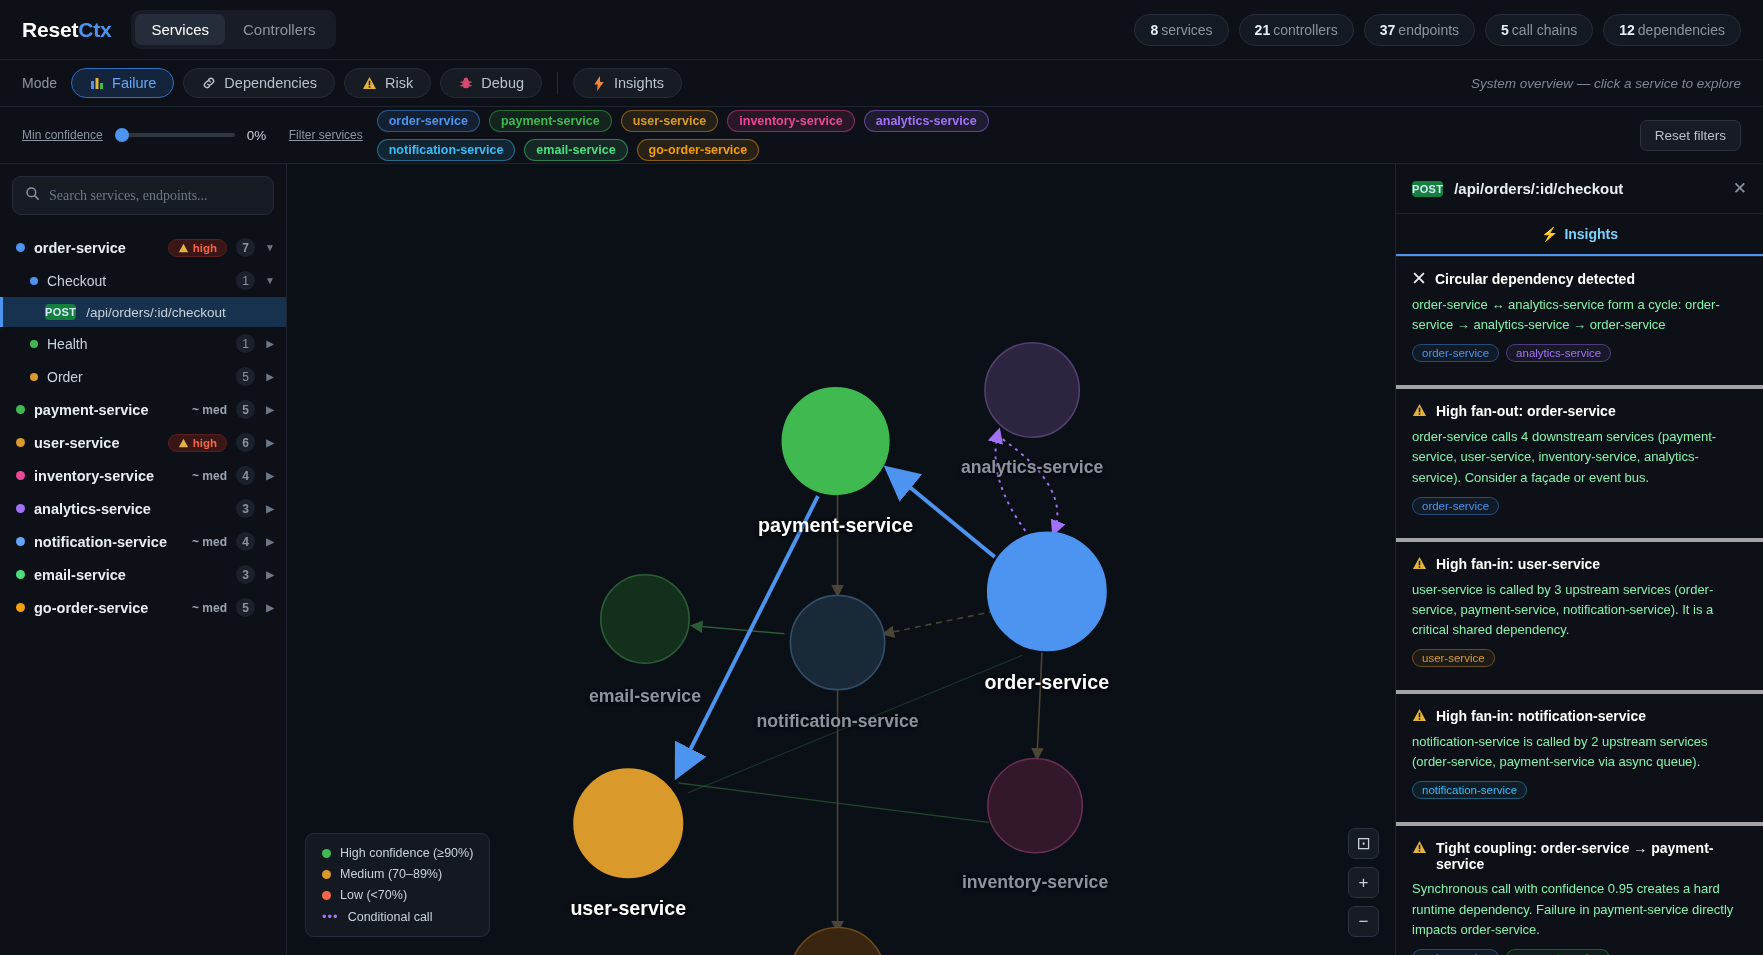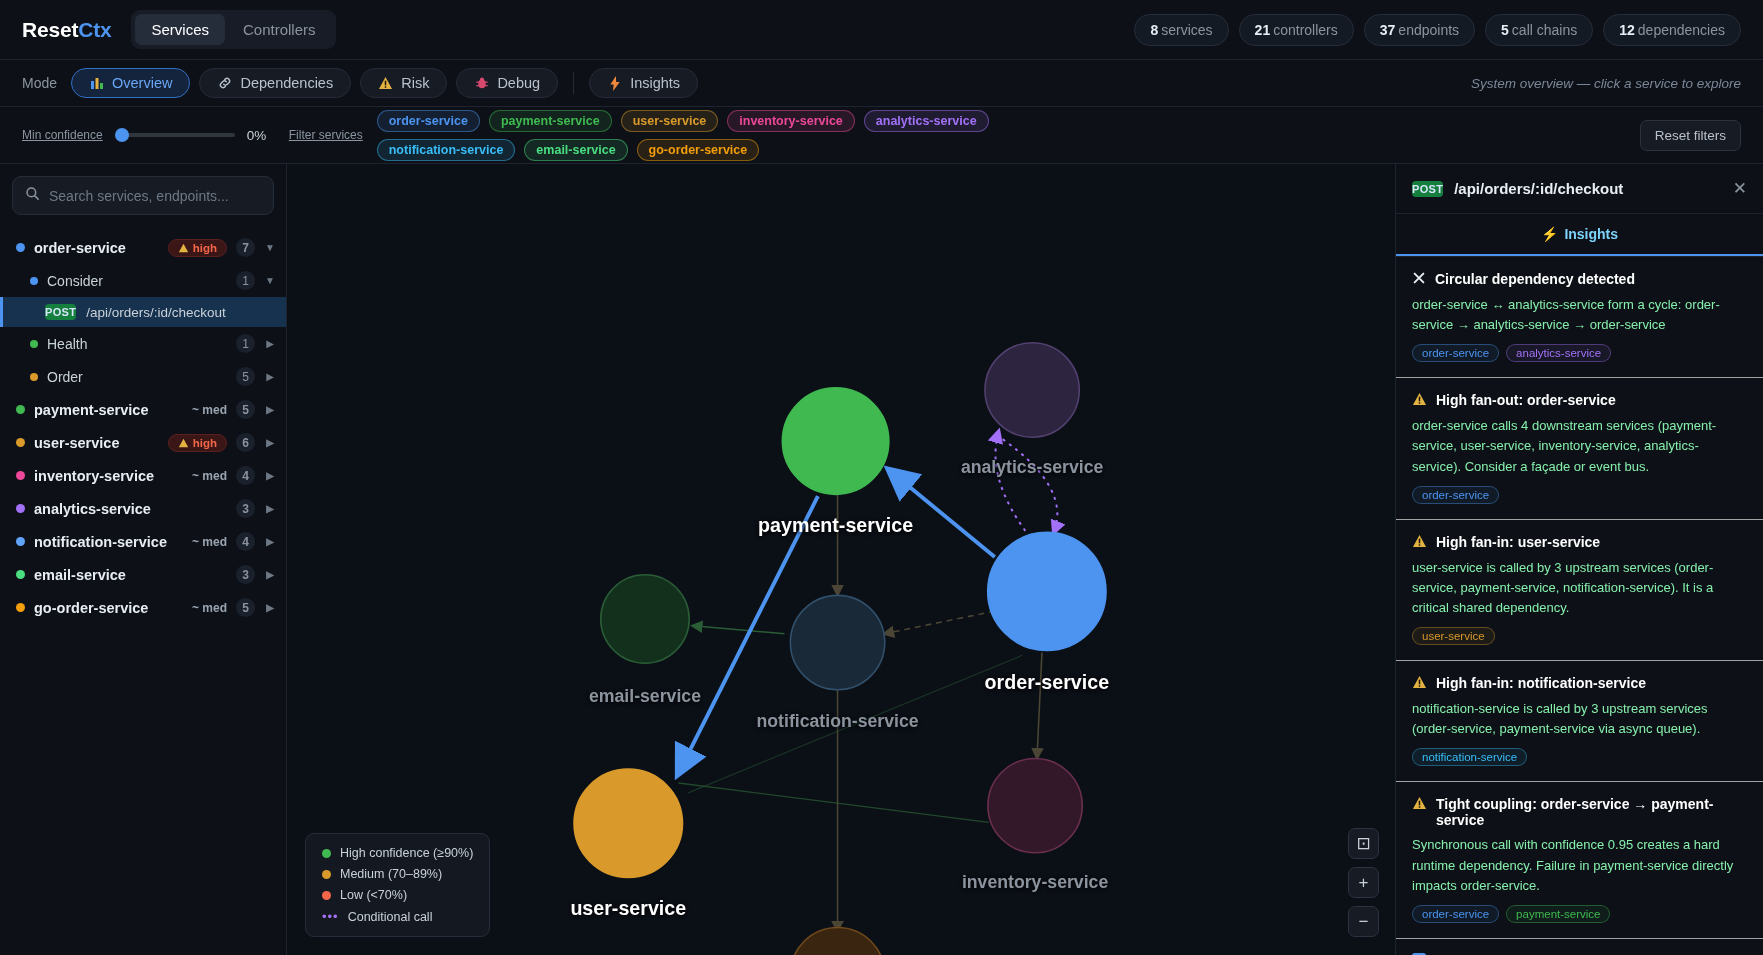--- a/index.html
+++ b/index.html
@@ -102,21 +102,21 @@
     display: flex; flex-direction: column; background: #0d1117;
   }
   .searchbox { padding: 12px 12px; }
   .search {
     display: flex; align-items: center; gap: 9px;
     background: #161b24; border: 1px solid #262d3a; border-radius: 9px;
     padding: 9px 12px;
   }
   .search input {
     background: transparent; border: none; outline: none; flex: 1;
-    color: #c9d1d9; font-size: 14px; font-family: Liberation Sans, sans-serif;
+    color: #c9d1d9; font-size: 14px; font-family: Liberation Serif, serif;
   }
   .search input::placeholder { color: #6e7884; }
   .tree { flex: 1; overflow-y: auto; padding: 4px 0 10px; }
   .row {
     display: flex; align-items: center; gap: 9px;
     padding: 7px 10px 7px 16px; cursor: pointer; font-size: 14.5px;
   }
   .row.svc { font-weight: bold; color: #e6edf3; }
   .row.grp { padding-left: 30px; font-size: 14px; color: #c9d1d9; font-weight: normal;}
   .row.ep {
@@ -182,21 +182,21 @@
   .panel-title { font-size: 15px; font-weight: bold; color: #e6edf3; }
   .close { margin-left: auto; color: #8b949e; font-size: 17px; cursor: pointer; }
   .tabs { display: flex; border-bottom: 1px solid #1d2430; }
   .tab {
     flex: 1; text-align: center; padding: 12px 0; font-size: 14px;
     color: #8b949e; cursor: pointer; border-bottom: 2px solid transparent;
   }
   .tab.active { color: #7dd3fc; border-bottom-color: #4c94f0; font-weight: bold; }
   .tab .ic { margin-right: 6px; }
   .insights { flex: 1; overflow-y: auto; }
-  .insight { padding: 14px 16px 15px; border-bottom: 1px solid #a3a3a3; }
+  .insight { padding: 14px 16px 23px; border-bottom: 4px solid #a3a3a3; }
   .ins-head {
     display: flex; align-items: flex-start; gap: 9px;
     font-size: 14px; font-weight: bold; color: #ffffff; margin-bottom: 7px;
   }
   .ins-body { font-size: 13px; color: #86efac; line-height: 1.55; margin-bottom: 9px; }
   .ins-tags { display: flex; gap: 7px; flex-wrap: wrap; }
   .tag {
     font-size: 11.5px; border-radius: 999px; padding: 2px 9px; border: 1px solid;
   }
 </style>
@@ -226,21 +226,21 @@
     <span class="mode-label">Mode</span>
     <div class="modes">
       <div class="mode active">
         <span class="ic">
           <svg width="14" height="14" viewBox="0 0 14 14">
               <rect x="1" y="5" width="3" height="8" fill="#4c94f0"></rect>
               <rect x="5.5" y="2" width="3" height="11" fill="#e3b341"></rect>
               <rect x="10" y="7" width="3" height="6" fill="#3fb950"></rect>
             </svg>
         </span>
-        <span>Overview</span>
+        <span>Failure</span>
       </div>
       <div class="mode">
         <span class="ic">
           <svg width="14" height="14" viewBox="0 0 16 16" fill="none" stroke="#b9c2cc" stroke-width="1.6" stroke-linecap="round">
               <path d="M6.5 9.5a3 3 0 0 0 4.2 0l2-2a3 3 0 0 0-4.2-4.2l-.8.8"></path>
               <path d="M9.5 6.5a3 3 0 0 0-4.2 0l-2 2a3 3 0 0 0 4.2 4.2l.8-.8"></path>
             </svg>
         </span>
         <span>Dependencies</span>
       </div>
@@ -322,21 +322,21 @@
               <svg width="11" height="10" viewBox="0 0 16 15">
                 <path d="M8 1 15 14H1z" fill="#e3b341"></path>
               </svg>
               <span>high</span>
             </span>
             <span class="count">7</span>
             <span class="caret">▼</span>
           </div>
           <div class="row grp">
             <span class="dot sm" style="background: rgb(76, 148, 240);"></span>
-            <span>Consider</span>
+            <span>Checkout</span>
             <span class="sp"></span>
             <span class="count">1</span>
             <span class="caret">▼</span>
           </div>
           <div class="row ep sel">
             <span class="method">POST</span>
             <span>/api/orders/:id/checkout</span>
           </div>
           <div class="row grp">
             <span class="dot sm" style="background: rgb(63, 185, 80);"></span>
@@ -541,21 +541,21 @@
           </div>
           <div class="insight">
             <div class="ins-head">
               <span><svg width="15" height="14" viewBox="0 0 16 15">
                   <path d="M8 1 15 14H1z" fill="#e3b341"></path>
                   <rect x="7.2" y="5" width="1.6" height="5" fill="#1a1205"></rect>
                   <rect x="7.2" y="11" width="1.6" height="1.6" fill="#1a1205"></rect>
                 </svg></span>
               <span>High fan-in: notification-service</span>
             </div>
-            <div class="ins-body">notification-service is called by 3 upstream services (order-service, payment-service via async queue).</div>
+            <div class="ins-body">notification-service is called by 2 upstream services (order-service, payment-service via async queue).</div>
             <div class="ins-tags">
               <span class="tag" style="color: rgb(56, 189, 248); border-color: rgba(56, 189, 248, 0.4); background: rgba(56, 189, 248, 0.08);">notification-service</span>
             </div>
           </div>
           <div class="insight">
             <div class="ins-head">
               <span><svg width="15" height="14" viewBox="0 0 16 15">
                   <path d="M8 1 15 14H1z" fill="#e3b341"></path>
                   <rect x="7.2" y="5" width="1.6" height="5" fill="#1a1205"></rect>
                   <rect x="7.2" y="11" width="1.6" height="1.6" fill="#1a1205"></rect>

